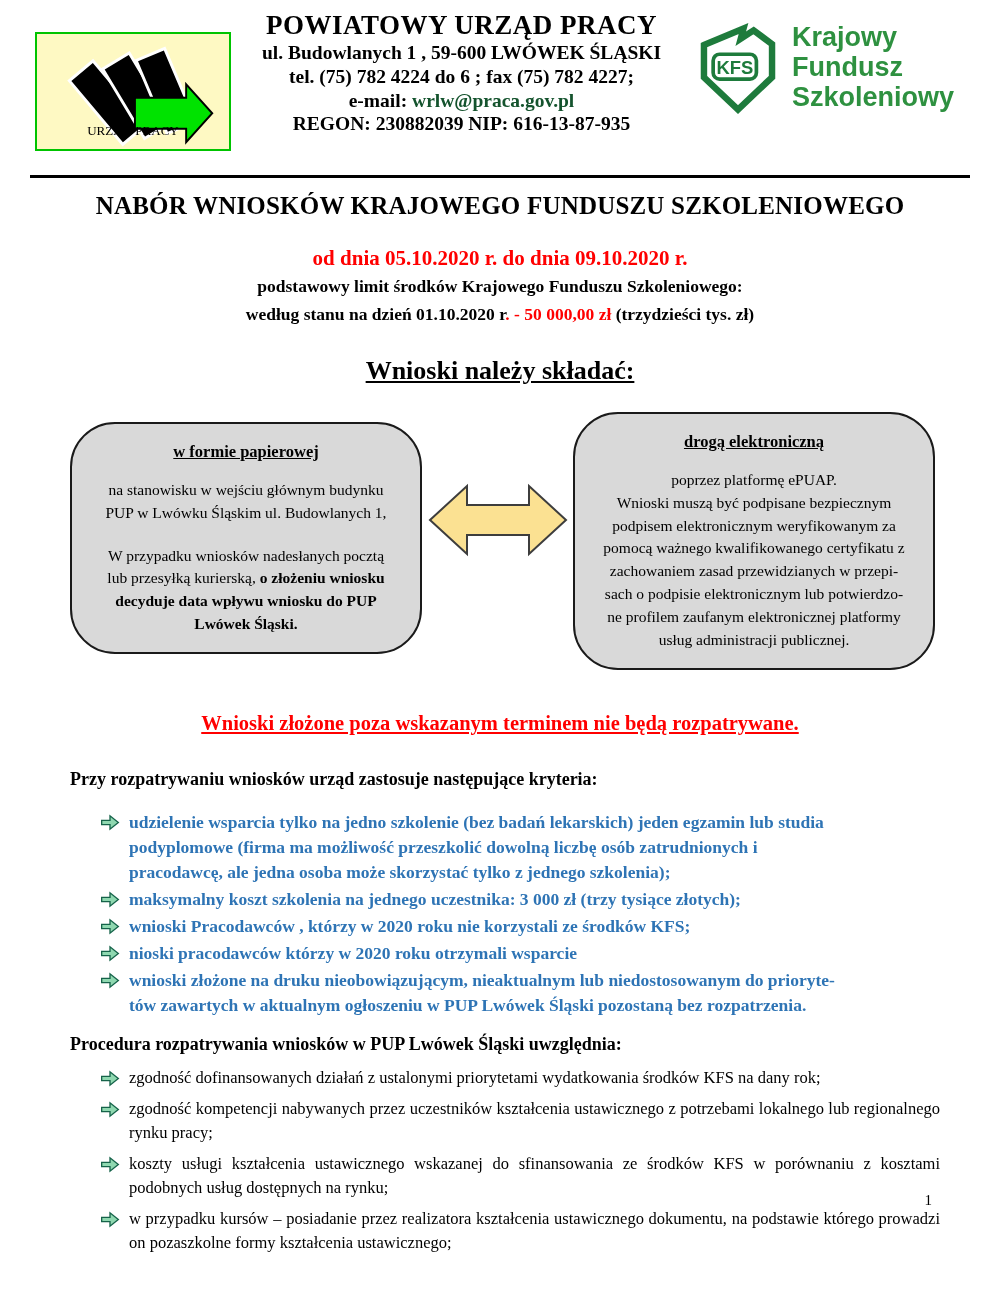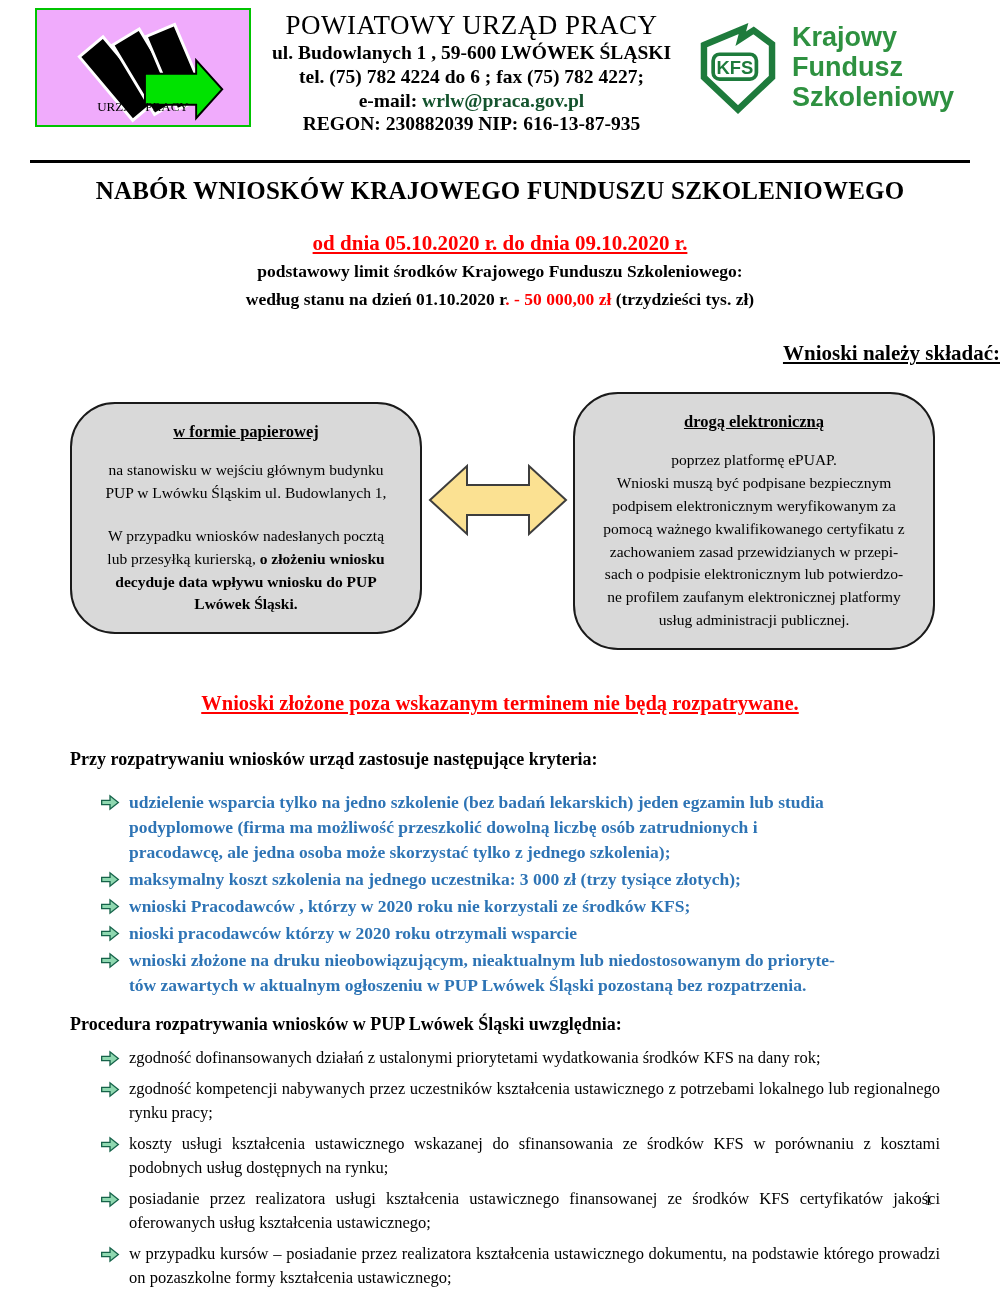--- a/index.html
+++ b/index.html
@@ -7,47 +7,47 @@
   body { font-family: "Liberation Serif", "DejaVu Serif", serif; color: #000; }
   .page {
     position: relative;
     width: 1000px; height: 1294px;
     margin: 0 auto; background: #fff; overflow: hidden;
   }
 
   
   .header { display: flex; align-items: flex-start; padding: 8px 50px 0 35px; }
   .pup-logo-box {
-    width: 216px; height: 119px; border: 2px solid #00c400;
-    background: #f0abfc; flex: none;
+    width: 196px; height: 119px; border: 2px solid #00c400;
+    background: #fef9c3; flex: none; margin-top: 24px;
   }
   .pup-logo-box svg { width: 100%; height: 100%; display: block; }
   .header-center { flex: 1 1 auto; text-align: center; padding-top: 2px; }
-  .org-name { font-size: 27px; font-weight: normal; letter-spacing: 0.5px; }
+  .org-name { font-size: 27px; font-weight: bold; letter-spacing: 0.5px; }
   .header-line { font-size: 19.5px; font-weight: bold; line-height: 1.22; }
   .email-addr { color: #14532d; text-decoration: none; }
   .kfs-logo { flex: none; display: flex; align-items: flex-start; gap: 8px; width: 258px; padding-top: 12px; }
   .kfs-badge { width: 92px; height: 98px; flex: none; }
   .kfs-badge svg { width: 100%; height: 100%; display: block; }
   .kfs-text {
     font-family: "Liberation Sans", "DejaVu Sans", sans-serif;
     font-weight: bold; color: #2e9140; font-size: 27px; line-height: 1.12; padding-top: 2px;
   }
 
   
   .rule { border-top: 3px solid #000; margin: 24px 30px 0 30px; }
   .doc-title { text-align: center; font-size: 25px; font-weight: bold; margin-top: 14px; letter-spacing: 0.2px; }
   .dates-line {
     text-align: center; margin-top: 26px;
-    font-size: 21px; font-weight: bold; color: #ff0000; text-decoration: underline;
+    font-size: 21px; font-weight: bold; color: #ff0000; 
   }
   .limit-line { text-align: center; font-size: 17.5px; font-weight: bold; margin-top: 4px; line-height: 1.35; }
   .limit-red { color: #ff0000; }
   .submit-heading {
-    text-align: right; font-size: 21px; font-weight: bold; text-decoration: underline; margin-top: 30px;
+    text-align: center; font-size: 26px; font-weight: bold; text-decoration: underline; margin-top: 30px;
   }
 
   
   .boxes-row { display: flex; align-items: flex-start; margin: 26px 65px 0 70px; }
   .gray-box {
     background: #d9d9d9; border: 2px solid #1a1a1a; border-radius: 45px;
     padding: 16px 18px; text-align: center; font-size: 15.5px; line-height: 1.48;
   }
   .box-left { width: 352px; margin-top: 10px; flex: none; }
   .box-right { width: 362px; flex: none; }
@@ -247,28 +247,20 @@
 
       <div class="list-item">
         <span class="bullet-icon">
           <svg viewBox="0 0 24 20">
             <polygon points="2,7.5 12,7.5 12,2 22,10 12,18 12,12.5 2,12.5" fill="#8fd8b0" stroke="#16634a" stroke-width="1.6"></polygon>
           </svg>
         </span>
         <div class="item-text">koszty usługi kształcenia ustawicznego wskazanej do sfinansowania ze środków KFS w porównaniu z kosztami podobnych usług dostępnych na rynku;</div>
       </div>
 
-      <div class="list-item">
-        <span class="bullet-icon">
-          <svg viewBox="0 0 24 20">
-            <polygon points="2,7.5 12,7.5 12,2 22,10 12,18 12,12.5 2,12.5" fill="#8fd8b0" stroke="#16634a" stroke-width="1.6"></polygon>
-          </svg>
-        </span>
-        <div class="item-text">posiadanie przez realizatora usługi kształcenia ustawicznego finansowanej ze środków KFS certyfikatów jakości oferowanych usług kształcenia ustawicznego;</div>
-      </div>
 
       <div class="list-item">
         <span class="bullet-icon">
           <svg viewBox="0 0 24 20">
             <polygon points="2,7.5 12,7.5 12,2 22,10 12,18 12,12.5 2,12.5" fill="#8fd8b0" stroke="#16634a" stroke-width="1.6"></polygon>
           </svg>
         </span>
         <div class="item-text">w przypadku kursów – posiadanie przez realizatora kształcenia ustawicznego dokumentu, na podstawie którego prowadzi on pozaszkolne formy kształcenia ustawicznego;</div>
       </div>
     </div>

